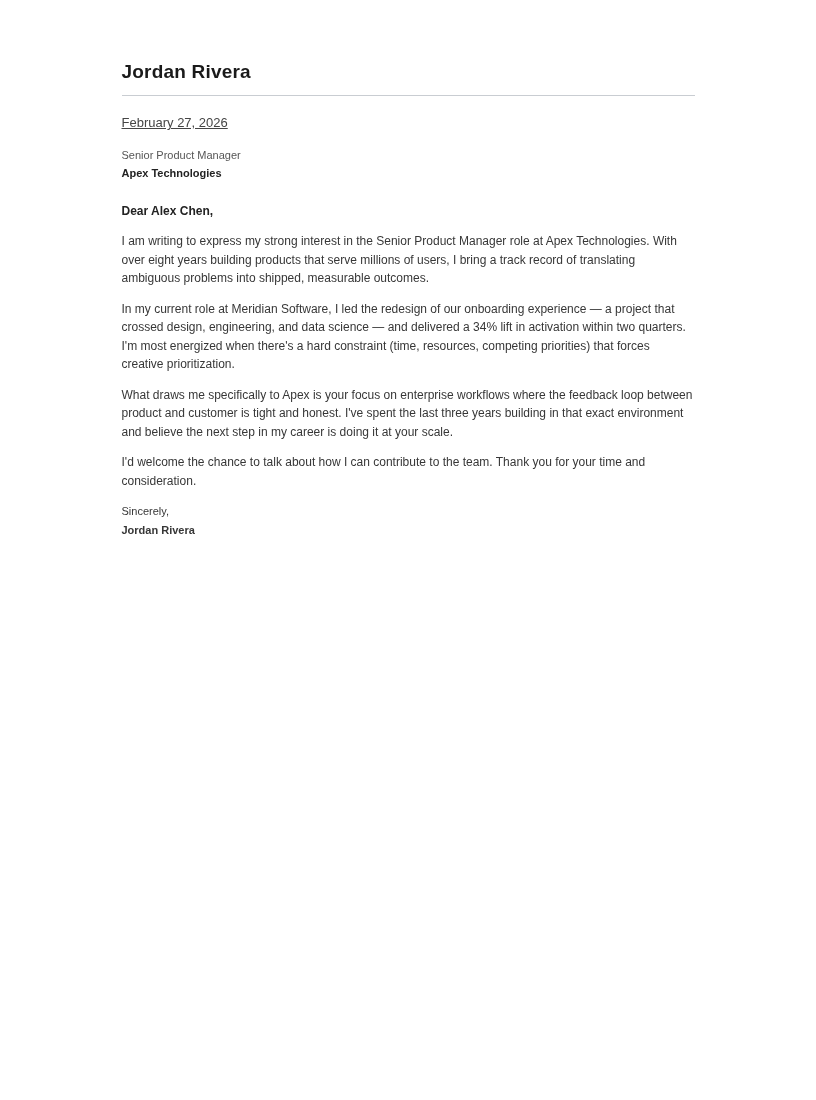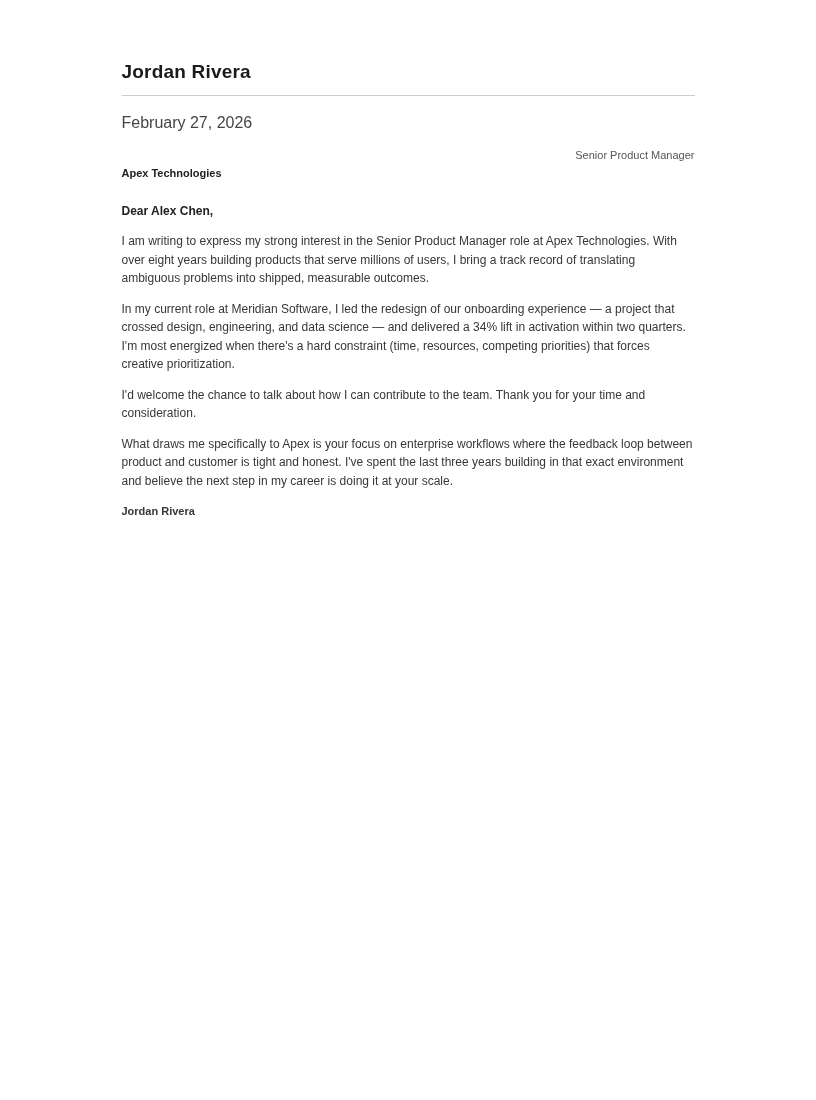--- a/index.html
+++ b/index.html
@@ -32,36 +32,37 @@
     font-size: 10px;
     line-height: 13px;
     color: #565656;
   }
   .divider {
     border: none;
     border-top: 1px solid #c9cdd2;
     margin: 11px 0 18px 0;
   }
   .date-line {
-    font-size: 16px;
+    font-size: 13px;
     line-height: 18.5px;
     color: #454545;
     margin: 0 0 13px 0;
+    text-decoration: underline;
   }
   .recipient-block { margin: 0 0 19px 0; }
   .recipient-block p {
     margin: 0;
     font-size: 11px;
     line-height: 18.5px;
   }
   .recipient-name, .recipient-company {
     font-weight: 700;
     color: #222222;
   }
-  .recipient-title { color: #565656; text-align: right; }
+  .recipient-title { color: #565656; }
   .salutation {
     font-size: 12px;
     line-height: 18.5px;
     font-weight: 700;
     color: #222222;
     margin: 0 0 12px 0;
   }
   .para {
     font-size: 12px;
     line-height: 18.5px;
@@ -97,21 +98,22 @@
     <p class="recipient-title">Senior Product Manager</p>
     <p class="recipient-company">Apex Technologies</p>
   </div>
 
   <p class="salutation">Dear Alex Chen,</p>
 
   <p class="para">I am writing to express my strong interest in the Senior Product Manager role at Apex Technologies. With over eight years building products that serve millions of users, I bring a track record of translating ambiguous problems into shipped, measurable outcomes.</p>
 
   <p class="para">In my current role at Meridian Software, I led the redesign of our onboarding experience — a project that crossed design, engineering, and data science — and delivered a 34% lift in activation within two quarters. I'm most energized when there's a hard constraint (time, resources, competing priorities) that forces creative prioritization.</p>
 
+  <p class="para">What draws me specifically to Apex is your focus on enterprise workflows where the feedback loop between product and customer is tight and honest. I've spent the last three years building in that exact environment and believe the next step in my career is doing it at your scale.</p>
+
   <p class="para">I'd welcome the chance to talk about how I can contribute to the team. Thank you for your time and consideration.</p>
 
-  <p class="para">What draws me specifically to Apex is your focus on enterprise workflows where the feedback loop between product and customer is tight and honest. I've spent the last three years building in that exact environment and believe the next step in my career is doing it at your scale.</p>
-
   <div class="closing-block">
+    <p>Sincerely,</p>
     <p class="signature-name">Jordan Rivera</p>
   </div>
 
 </div>
 
 </body></html>

